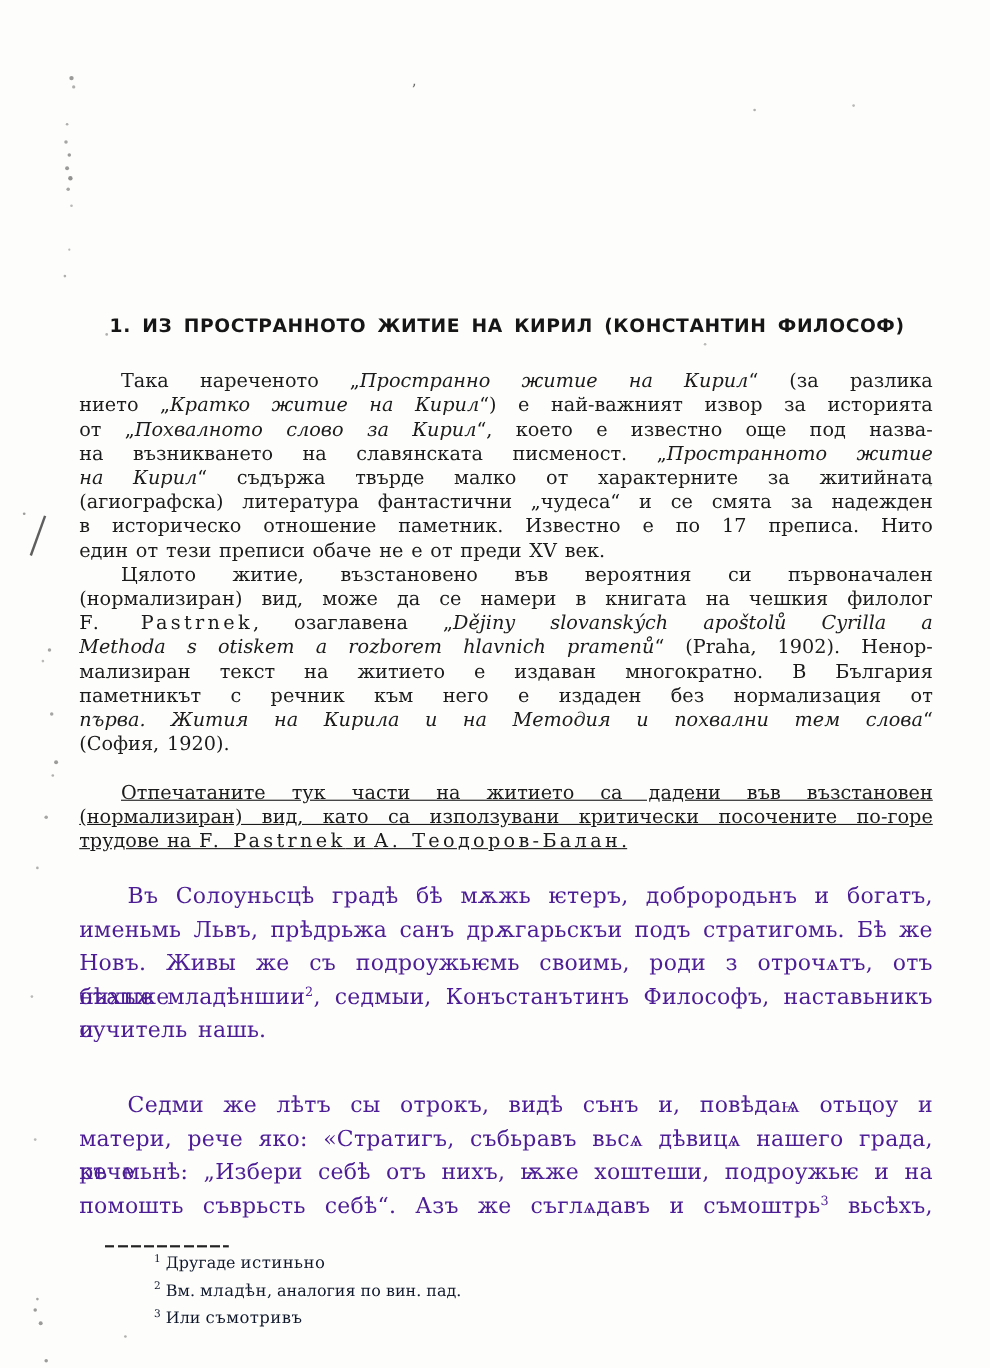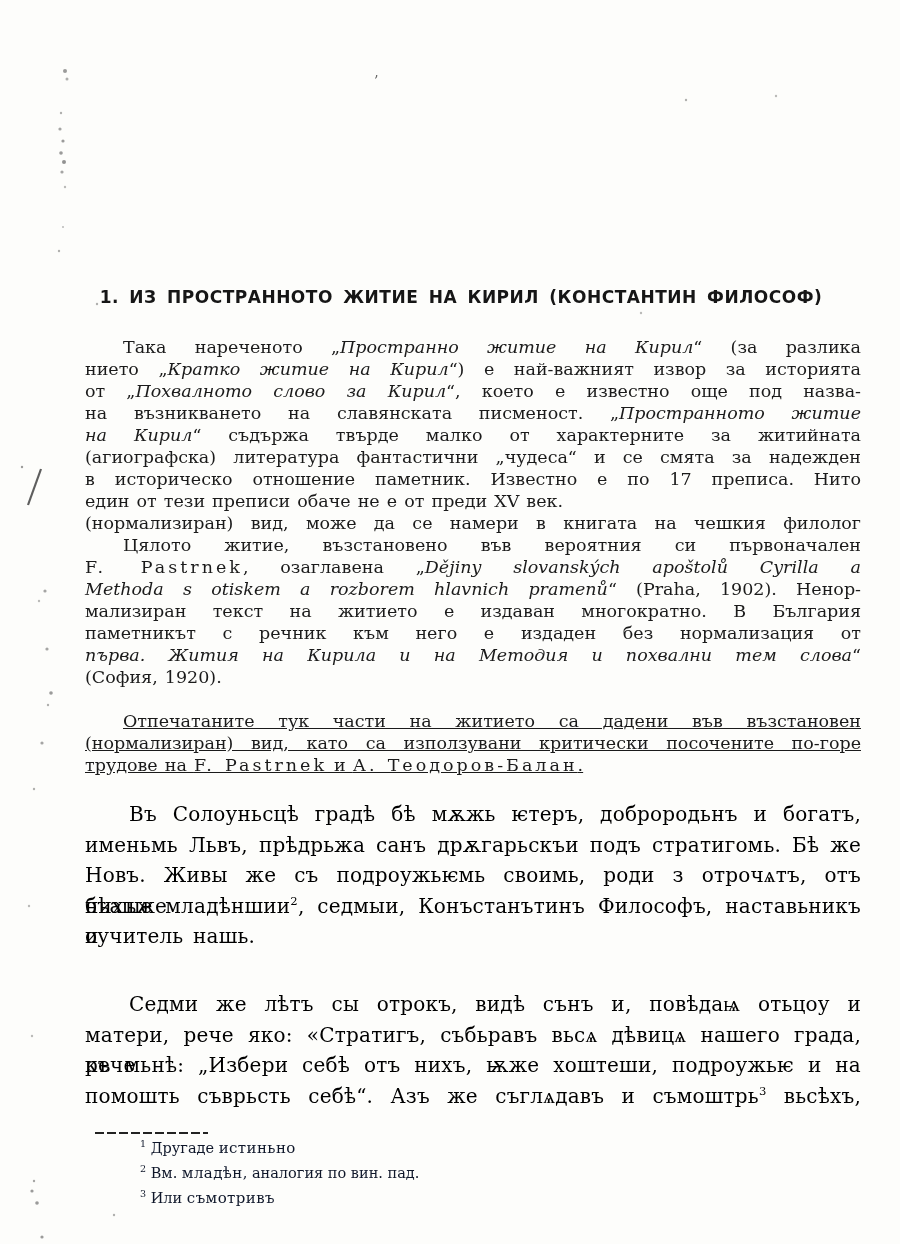--- a/index.html
+++ b/index.html
@@ -14,28 +14,28 @@
 
   .artifacts{position:absolute;left:0;top:0;width:900px;height:1244px;pointer-events:none;}
 
   .title{
     position:absolute;left:72px;top:286px;width:776px;margin:1px;
     font-family:"DejaVu Sans","Liberation Sans",sans-serif;
     font-size:17px;font-weight:bold;letter-spacing:0.5px;word-spacing:4px;
     text-align:center;color:#161616;white-space:nowrap;
   }
 
-  .tblock{position:absolute;left:72px;width:776px;margin-left:13px;}
+  .tblock{position:absolute;left:72px;width:776px;}
 
   
   .bodypar{font-size:17.5px;line-height:22px;word-spacing:1.5px;color:#1b1b1b;}
   .bodypar .line{height:22px;overflow:visible;}
 
   
-  .ocspar{font-size:20px;line-height:30.5px;word-spacing:3px;color:#000000;letter-spacing:0.2px;}
+  .ocspar{font-size:20px;line-height:30.5px;word-spacing:3px;color:#4c1d95;letter-spacing:0.2px;}
   .ocspar .line{height:30.5px;}
 
   .line{text-align:justify;text-align-last:justify;}
   .line.end{text-align-last:left;}
   .line.indent{text-indent:38px;}
   .ocspar .line.indent{text-indent:44px;}
 
   .r-n{}
   .r-i{font-style:italic;}
   .r-sp{letter-spacing:3px;}
@@ -100,22 +100,22 @@
       <div class="line indent"><span class="r-n">Така нареченото „</span><span class="r-i">Пространно житие на Кирил</span><span class="r-n">“ (за разлика</span></div>
       <div class="line"><span class="r-n">нието „</span><span class="r-i">Кратко житие на Кирил</span><span class="r-n">“) е най-важният извор за историята</span></div>
       <div class="line"><span class="r-n">от „</span><span class="r-i">Похвалното слово за Кирил</span><span class="r-n">“, което е известно още под назва-</span></div>
       <div class="line"><span class="r-n">на възникването на славянската писменост. „</span><span class="r-i">Пространното житие</span></div>
       <div class="line"><span class="r-i">на Кирил</span><span class="r-n">“ съдържа твърде малко от характерните за житийната</span></div>
       <div class="line"><span class="r-n">(агиографска) литература фантастични „чудеса“ и се смята за надежден</span></div>
       <div class="line"><span class="r-n">в историческо отношение паметник. Известно е по 17 преписа. Нито</span></div>
       <div class="line end"><span class="r-n">един от тези преписи обаче не е от преди XV век.</span></div>
     </div>
   <div class="tblock bodypar" style="top:512px;">
+      <div class="line indent"><span class="r-n">Цялото житие, възстановено във вероятния си първоначален</span></div>
       <div class="line"><span class="r-n">(нормализиран) вид, може да се намери в книгата на чешкия филолог</span></div>
-      <div class="line indent"><span class="r-n">Цялото житие, възстановено във вероятния си първоначален</span></div>
       <div class="line"><span class="r-sp">F. Pastrnek</span><span class="r-n">, озаглавена „</span><span class="r-i">Dějiny slovanských apoštolů Cyrilla a</span></div>
       <div class="line"><span class="r-i">Methoda s otiskem a rozborem hlavnich pramenů</span><span class="r-n">“ (Praha, 1902). Ненор-</span></div>
       <div class="line"><span class="r-n">мализиран текст на житието е издаван многократно. В България</span></div>
       <div class="line"><span class="r-n">паметникът с речник към него е издаден без нормализация от</span></div>
       <div class="line"><span class="r-i">първа. Жития на Кирила и на Методия и похвални тем слова</span><span class="r-n">“</span></div>
       <div class="line end"><span class="r-n">(София, 1920).</span></div>
     </div>
   <div class="tblock bodypar" style="top:710px;text-decoration:underline;">
       <div class="line indent"><span class="r-n">Отпечатаните тук части на житието са дадени във възстановен</span></div>
       <div class="line"><span class="r-n">(нормализиран) вид, като са използувани критически посочените по-горе</span></div>

